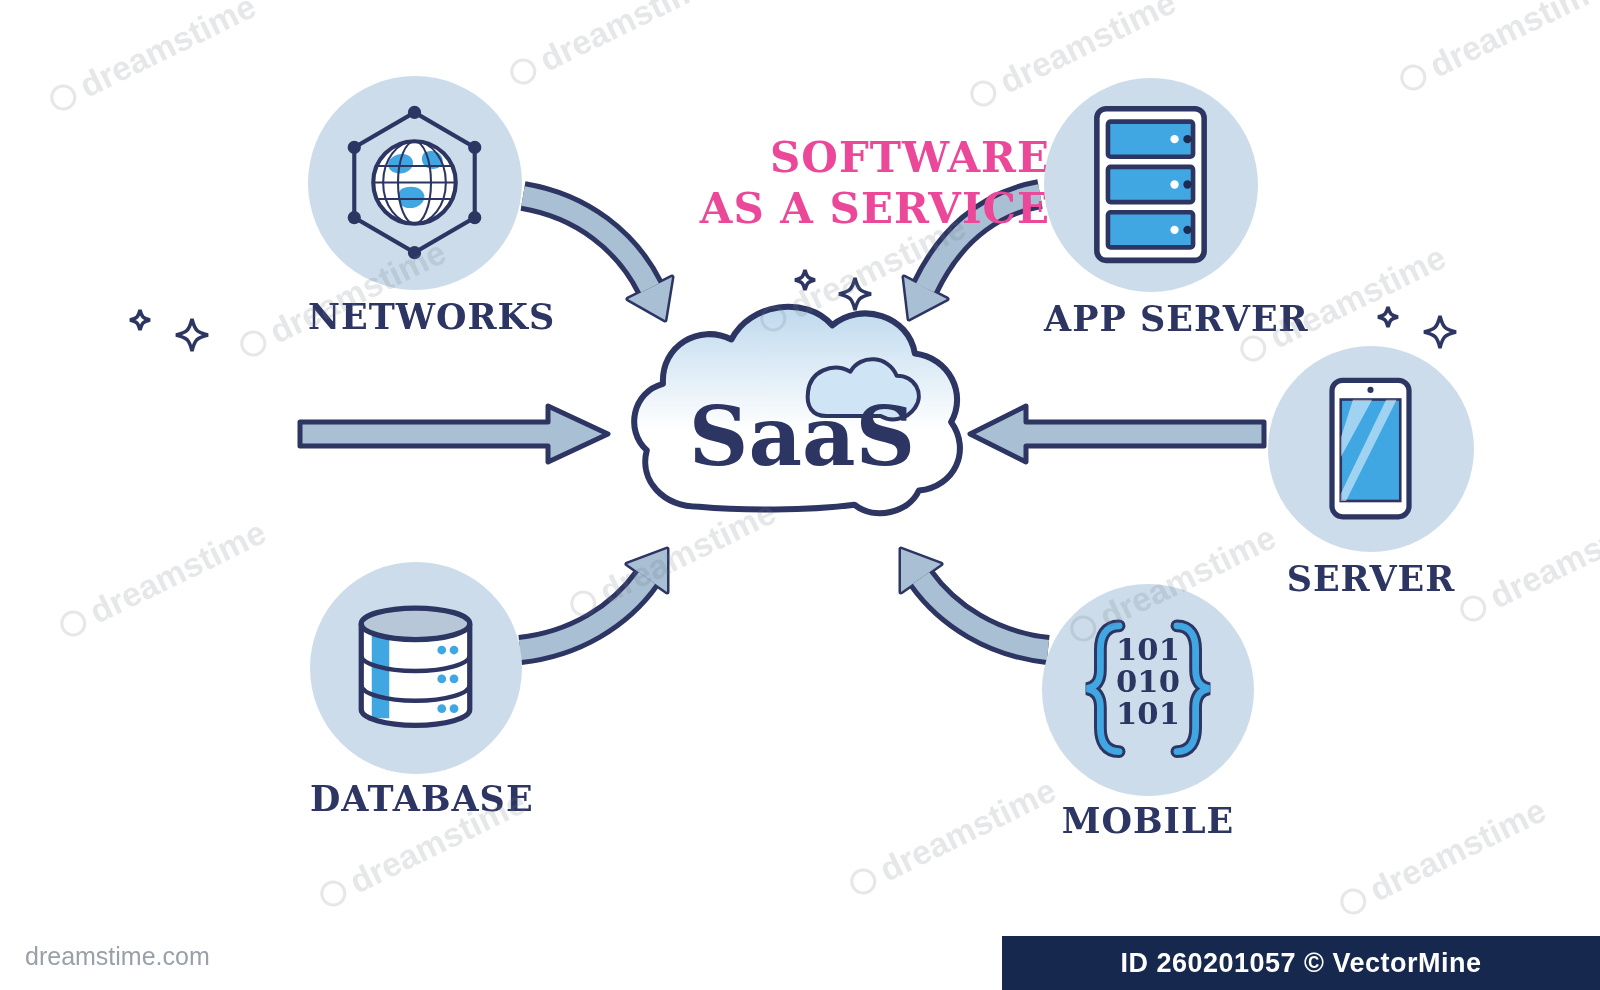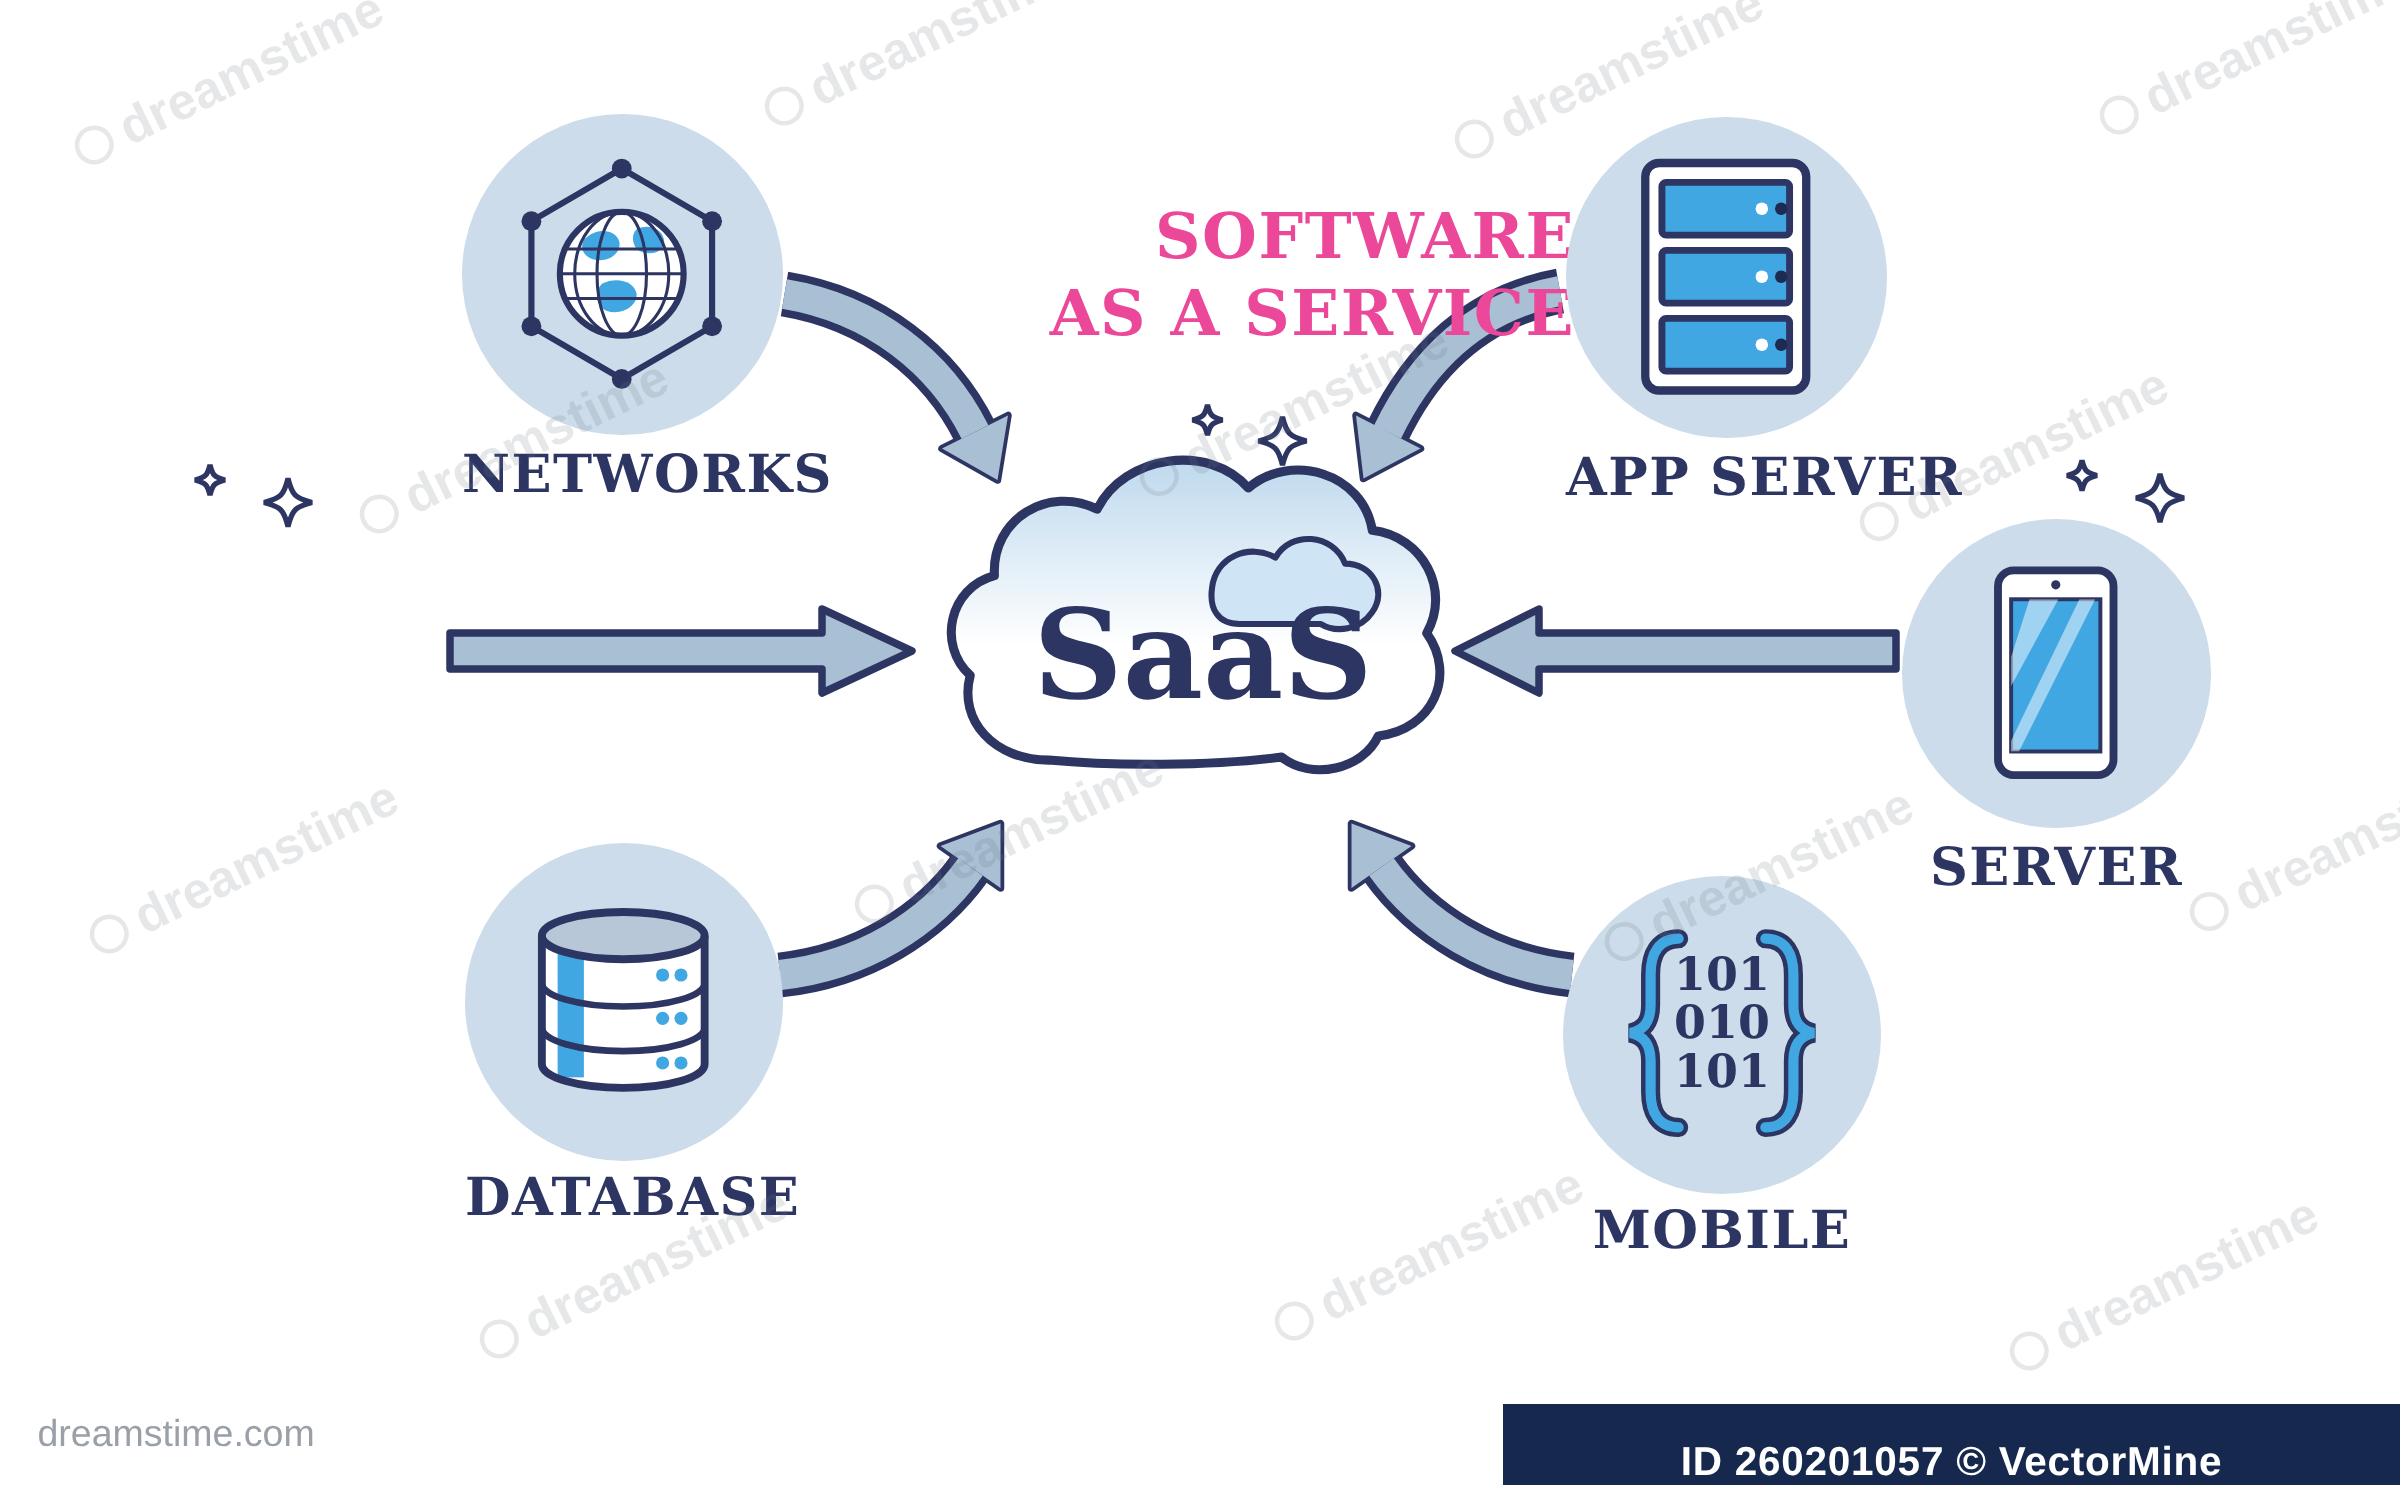--- a/index.html
+++ b/index.html
@@ -34,21 +34,21 @@
   .wm:nth-child(3){left:960px;top:30px}.wm:nth-child(4){left:1390px;top:14px}
   .wm:nth-child(5){left:230px;top:280px}.wm:nth-child(6){left:750px;top:255px}
   .wm:nth-child(7){left:1230px;top:285px}.wm:nth-child(8){left:50px;top:560px}
   .wm:nth-child(9){left:560px;top:540px}.wm:nth-child(10){left:1060px;top:565px}
   .wm:nth-child(11){left:1450px;top:545px}.wm:nth-child(12){left:310px;top:830px}
   .wm:nth-child(13){left:840px;top:818px}.wm:nth-child(14){left:1330px;top:838px}
   
   .site-text{position:absolute;left:25px;top:942px;z-index:6;color:#9aa0a8;
              font-family:"Liberation Sans",sans-serif;font-size:25px;}
   .credit-bar{position:absolute;left:1002px;top:936px;width:598px;height:54px;z-index:6;
-              background:#16284d;display:flex;align-items:flex-end;justify-content:center;}
+              background:#16284d;display:flex;align-items:center;justify-content:center;}
   .credit-bar span{color:#ffffff;font-family:"Liberation Sans",sans-serif;
                    font-size:27px;font-weight:bold;letter-spacing:0.5px;}
   svg text{font-family:"DejaVu Serif",serif;}
 </style>
 </head>
 <body>
 
 <div class="canvas">
 
   <svg id="arrows" width="1600" height="990" viewBox="0 0 1600 990">

